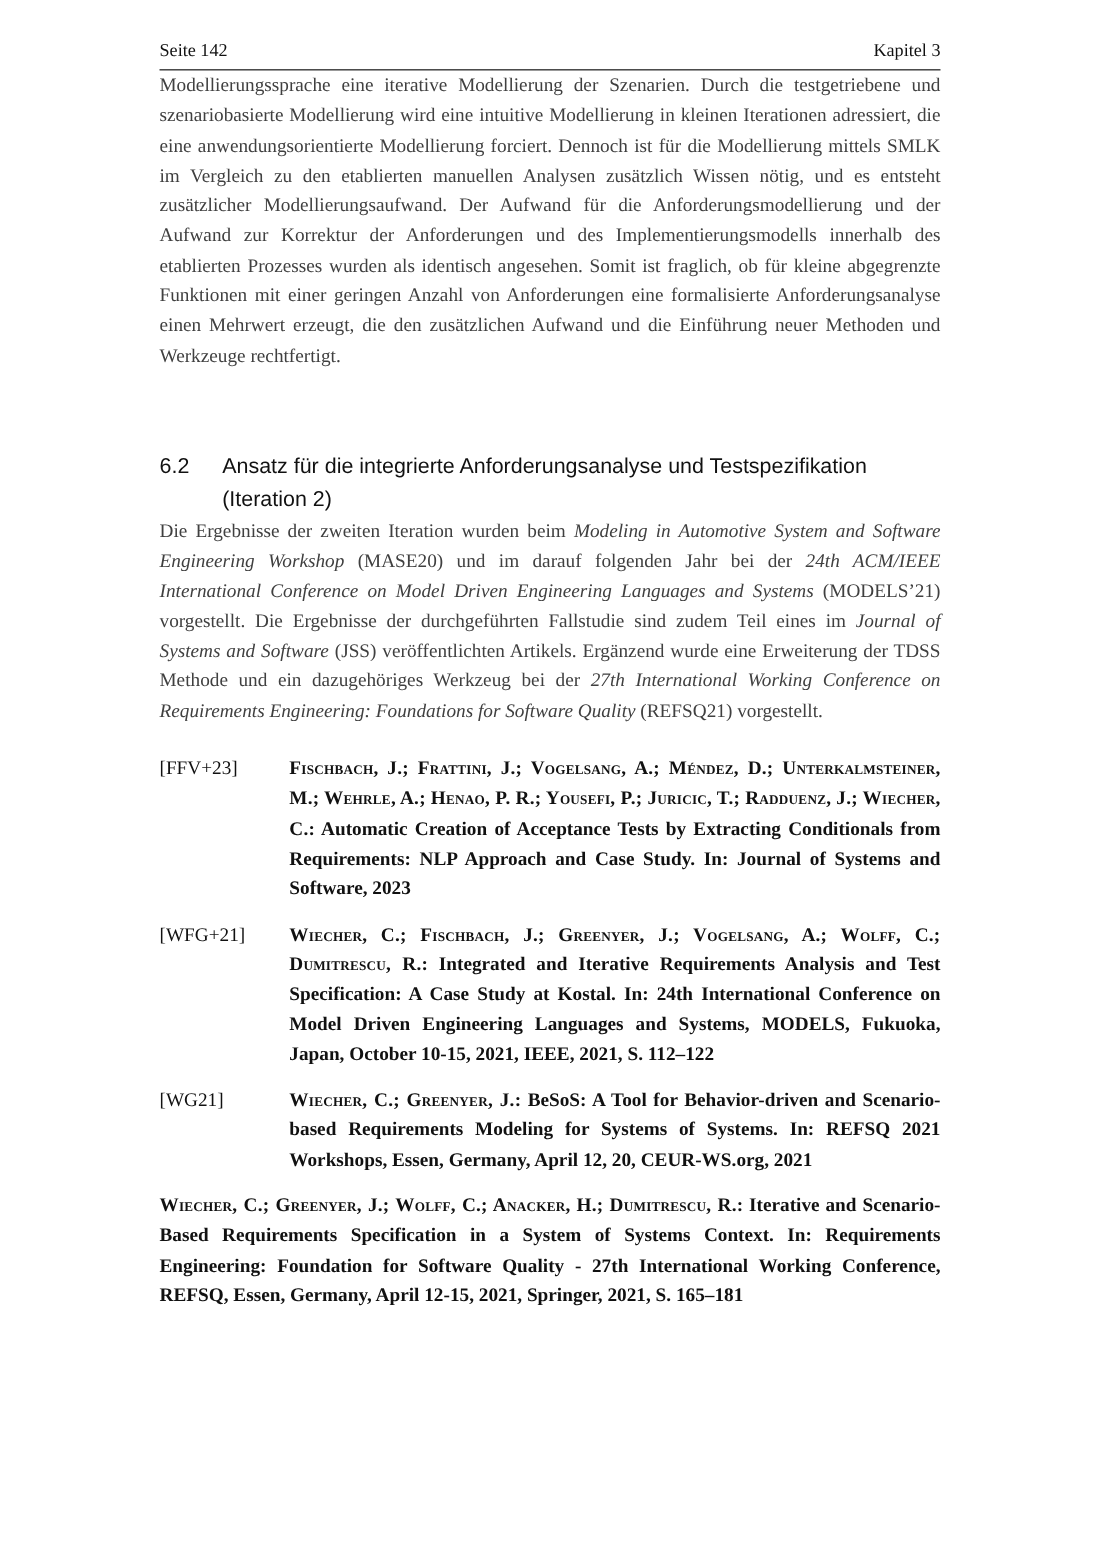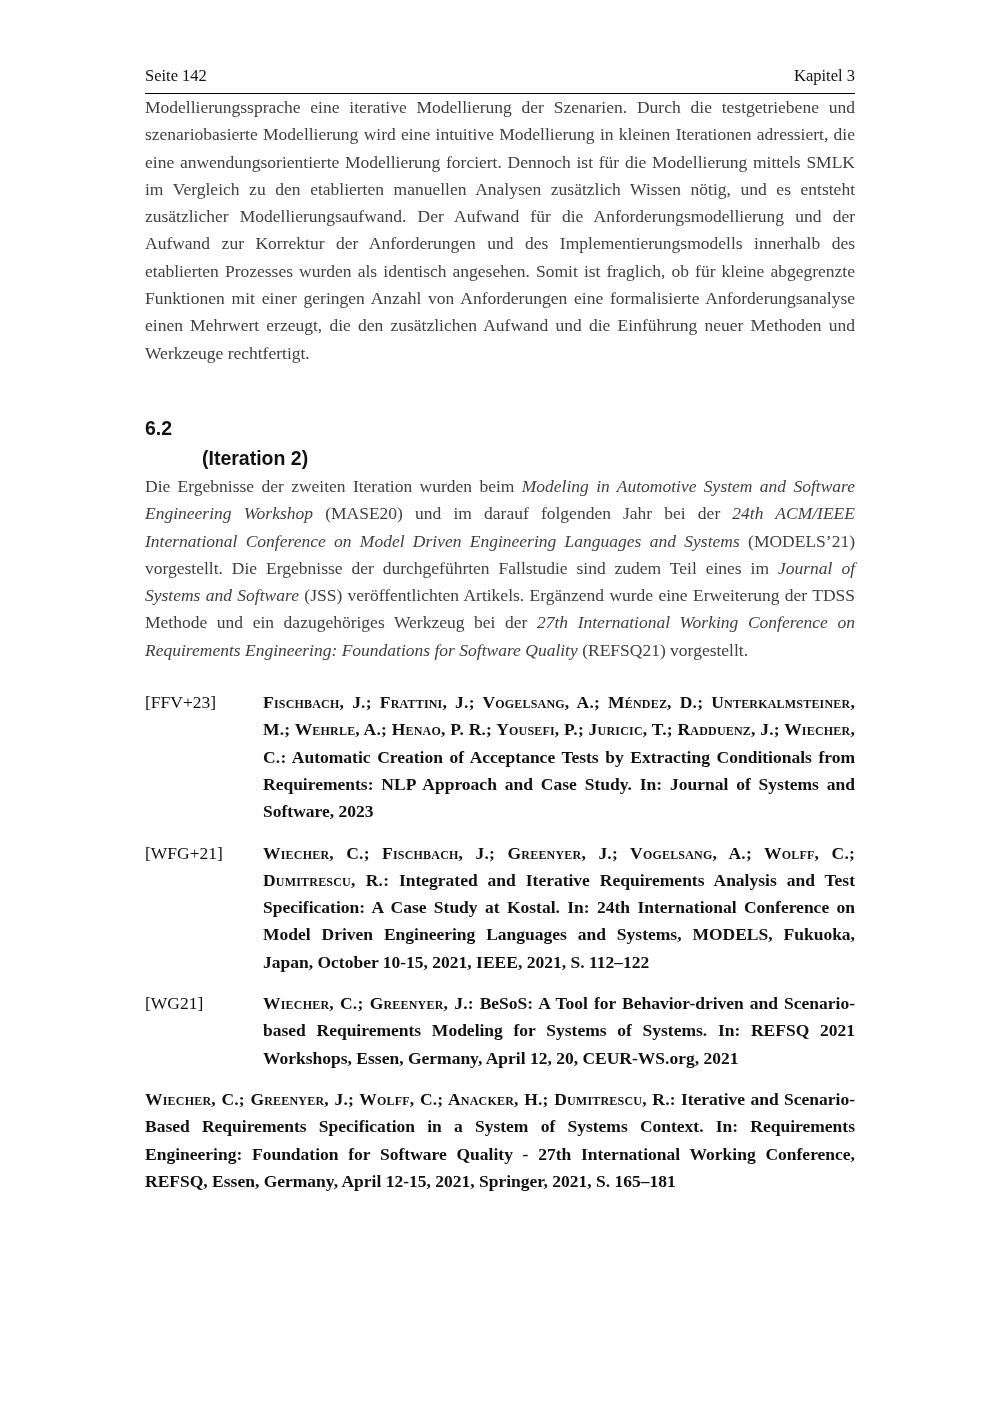--- a/index.html
+++ b/index.html
@@ -21,43 +21,43 @@
   .content {
     position: absolute;
     left: 145px;
     right: 145px;
     top: 0;
   }
   .running-header {
     display: flex;
     justify-content: space-between;
     align-items: baseline;
-    padding-top: 66px;
+    padding-top: 36px;
     font-size: 16.5px;
     color: #111111;
   }
   .header-rule {
     border: none;
     border-top: 1.2px solid #000000;
     margin: 7px 0 0 0;
   }
   p.body-par {
     margin: 0;
     text-align: justify;
     font-size: 17.5px;
     line-height: 27.3px;
     color: #404040;
   }
   .par-1 { margin-top: 56px; }
   .par-2 { margin-top: 23px; }
   .section-heading {
-    margin-top: 46px;
+    margin-top: 72px;
     display: flex;
     font-family: "Liberation Sans", "DejaVu Sans", sans-serif;
-    font-weight: bold;
+    font-weight: normal;
     font-size: 19.5px;
     line-height: 30px;
     color: #111111;
   }
   .sec-num {
     flex: 0 0 57px;
   }
   .sec-title {
     flex: 1;
   }
@@ -92,21 +92,21 @@
       <span>Seite 142</span>
       <span>Kapitel 3</span>
     </div>
     <hr class="header-rule">
 
     <p class="body-par par-1">Modellierungssprache eine iterative Modellierung der Szenarien. Durch die testgetriebene und szenariobasierte Modellierung wird eine intuitive Modellierung in kleinen Iterationen adressiert, die eine anwendungsorientierte Modellierung forciert. Dennoch ist für die Modellierung mittels SMLK im Vergleich zu den etablierten manuellen Analysen zusätzlich Wissen nötig, und es entsteht zusätzlicher Modellierungsaufwand. Der Aufwand für die Anforderungsmodellierung und der Aufwand zur Korrektur der Anforderungen und des Implementierungsmodells innerhalb des etablierten Prozesses wurden als identisch angesehen. Somit ist fraglich, ob für kleine abgegrenzte Funktionen mit einer geringen Anzahl von Anforderungen eine formalisierte Anforderungsanalyse einen Mehrwert erzeugt, die den zusätzlichen Aufwand und die Einführung neuer Methoden und Werkzeuge rechtfertigt.</p>
 
     <div class="section-heading">
       <span class="sec-num">6.2</span>
       <span class="sec-title">
-        <br>
+        <span>Ansatz für die integrierte Anforderungsanalyse und Testspezifikation</span><br>
         <span>(Iteration 2)</span>
       </span>
     </div>
 
     <p class="body-par par-2"><span>Die Ergebnisse der zweiten Iteration wurden beim </span><span class="it">Modeling in Automotive System and Software Engineering Workshop</span><span> (MASE20) und im darauf folgenden Jahr bei der </span><span class="it">24th ACM/IEEE International Conference on Model Driven Engineering Languages and Systems</span><span> (MODELS’21) vorgestellt. Die Ergebnisse der durchgeführten Fallstudie sind zudem Teil eines im </span><span class="it">Journal of Systems and Software</span><span> (JSS) veröffentlichten Artikels. Ergänzend wurde eine Erweiterung der TDSS Methode und ein dazugehöriges Werkzeug bei der </span><span class="it">27th International Working Conference on Requirements Engineering: Foundations for Software Quality</span><span> (REFSQ21) vorgestellt.</span></p>
 
     <div class="ref-list">
 
       <div class="ref">
         <div class="ref-label">[FFV+23]</div>

